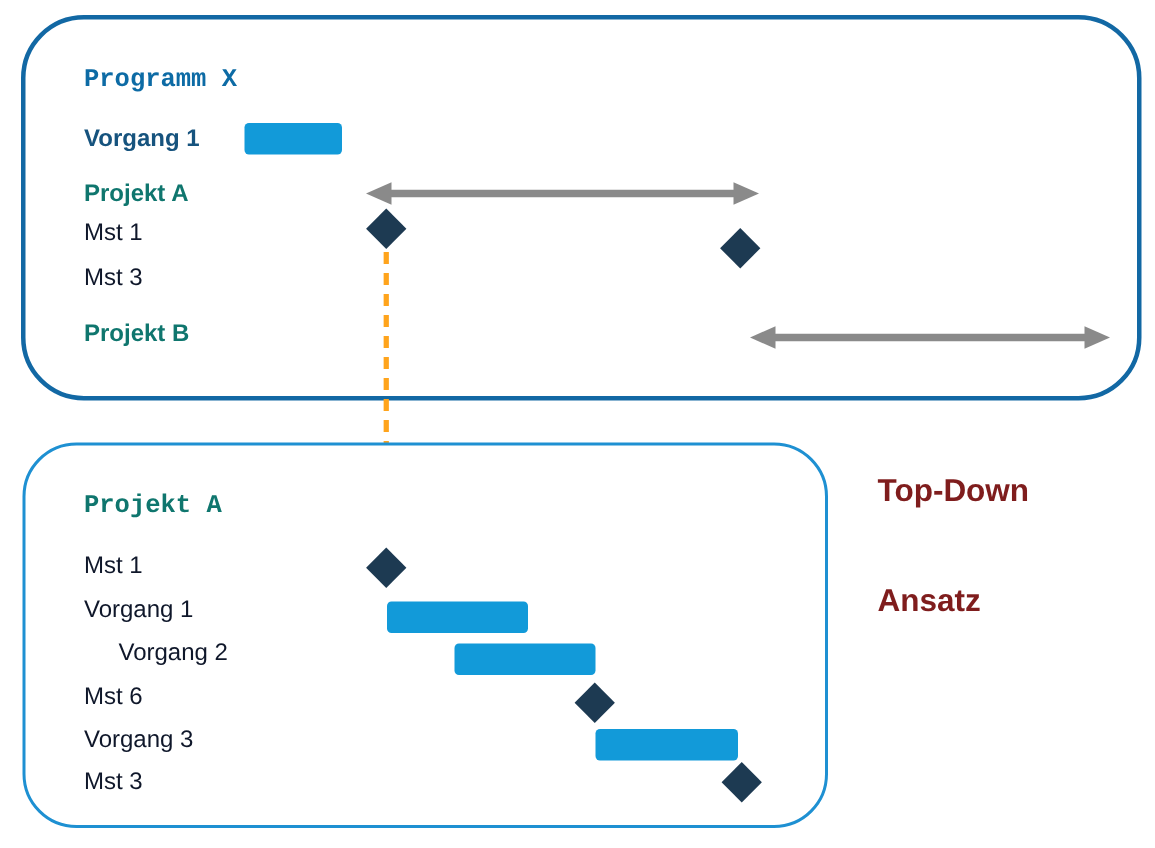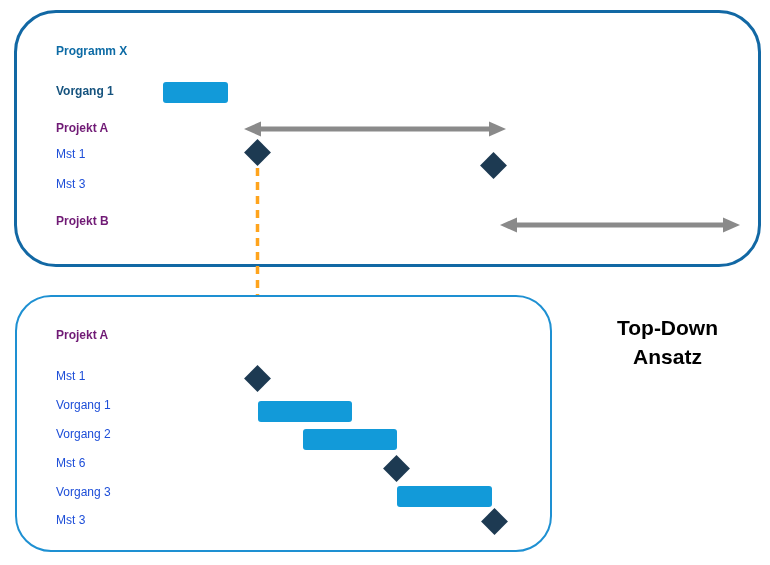--- a/index.html
+++ b/index.html
@@ -13,38 +13,38 @@
   }
   .rbox { position: absolute; background: #ffffff; box-sizing: border-box; }
   .program-box {
     left: 14px; top: 10px; width: 747px; height: 257px;
     border: 3px solid #1268A4; border-radius: 42px;
   }
   .project-box {
     left: 15px; top: 295px; width: 537px; height: 257px;
     border: 2.5px solid #1E90D2; border-radius: 36px;
   }
-  .lbl { position: absolute; left: 56px; font-size: 12px; white-space: nowrap; }
-  .box-title { font-size: 12px; font-weight: bold; }
+  .lbl { position: absolute; left: 56px; font-size: 16px; white-space: nowrap; }
+  .box-title { font-size: 17px; font-weight: bold; font-family: Liberation Mono, monospace; }
   .t-program { color: #0D6BA5; }
-  .t-project-head { color: #701a75; font-weight: bold; }
+  .t-project-head { color: #0f766e; font-weight: bold; }
   .t-task-bold { color: #16537E; font-weight: bold; }
-  .t-mst { color: #1d4ed8; font-weight: normal; }
+  .t-mst { color: #0f172a; font-weight: normal; }
   .bar {
     position: absolute; height: 21px;
     background: #129AD9; border-radius: 3px;
   }
   .diamond {
     position: absolute; width: 19px; height: 19px;
     background: #1D3A52; transform: rotate(45deg);
   }
   .svg-abs { position: absolute; }
   .topdown-label {
     position: absolute; left: 585px; top: 313px; width: 165px;
-    text-align: center; color: #000000; font-weight: bold;
+    color: #7f1d1d; font-weight: bold;
     font-size: 21px; line-height: 29px;
   }
 </style>
 </head>
 <body>
 
 <div class="canvas">
 
   <div class="rbox program-box"></div>
 
@@ -75,30 +75,30 @@
   <svg class="svg-abs" style="left:250px; top:167px;" width="15" height="193">
     <line x1="7.5" y1="1" x2="7.5" y2="176" stroke="#FFA41C" stroke-width="3.5" stroke-dasharray="8 6"></line>
     <polygon points="7.5,192 1,176 14,176" fill="#FFA41C"></polygon>
   </svg>
 
   <div class="rbox project-box"></div>
 
   <div class="lbl box-title t-project-head" style="top:328px;">Projekt A</div>
   <div class="lbl t-mst" style="top:369px;">Mst 1</div>
   <div class="lbl t-mst" style="top:398px;">Vorgang 1</div>
-  <div class="lbl t-mst" style="top:427px;">Vorgang 2</div>
+  <div class="lbl t-mst" style="top:427px;margin-left:23px;">Vorgang 2</div>
   <div class="lbl t-mst" style="top:456px;">Mst 6</div>
   <div class="lbl t-mst" style="top:485px;text-align:center;">Vorgang 3</div>
   <div class="lbl t-mst" style="top:513px;">Mst 3</div>
 
   <div class="diamond" style="left:248px; top:369px;"></div>
   <div class="bar" style="left:258px; top:401px; width:94px;"></div>
   <div class="bar" style="left:303px; top:429px; width:94px;"></div>
   <div class="diamond" style="left:387px; top:459px;"></div>
   <div class="bar" style="left:397px; top:486px; width:95px;"></div>
   <div class="diamond" style="left:485px; top:512px;"></div>
 
   <div class="topdown-label">
     <span style="display:block;">Top-Down</span>
-    <span style="display:block;">Ansatz</span>
+    <span style="display:block;margin-top:44px;">Ansatz</span>
   </div>
 
 </div>
 
 </body></html>

